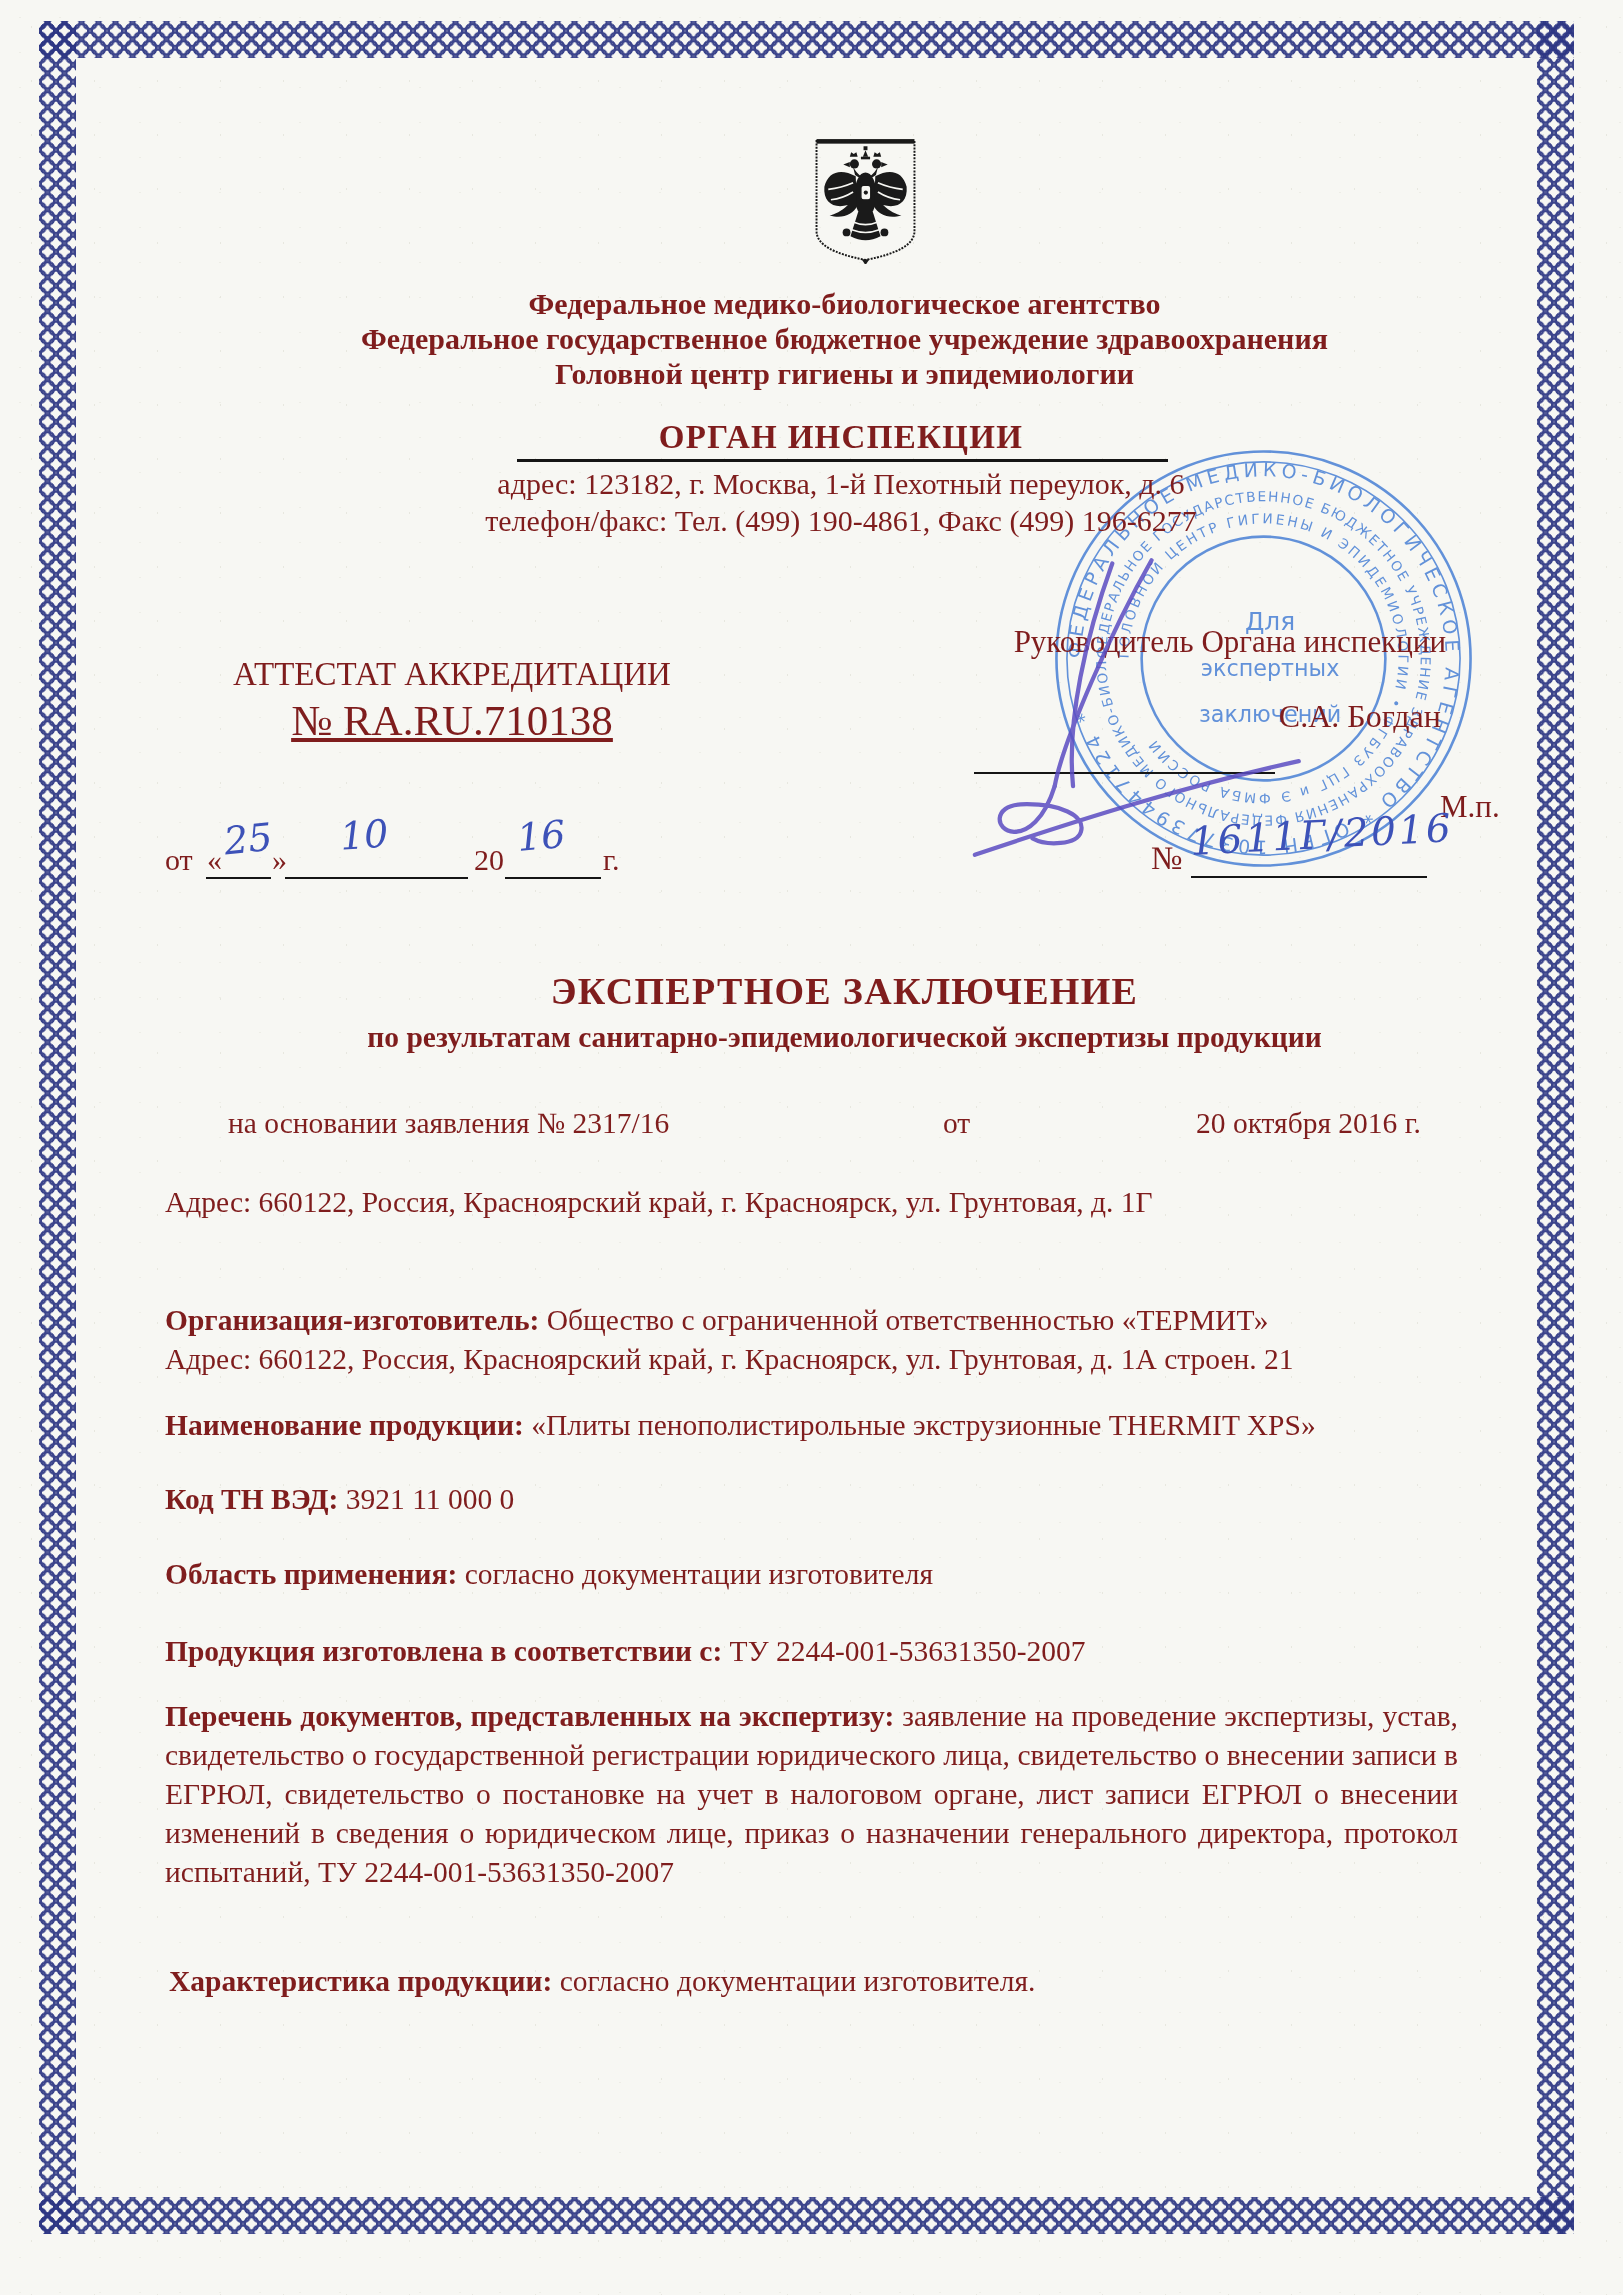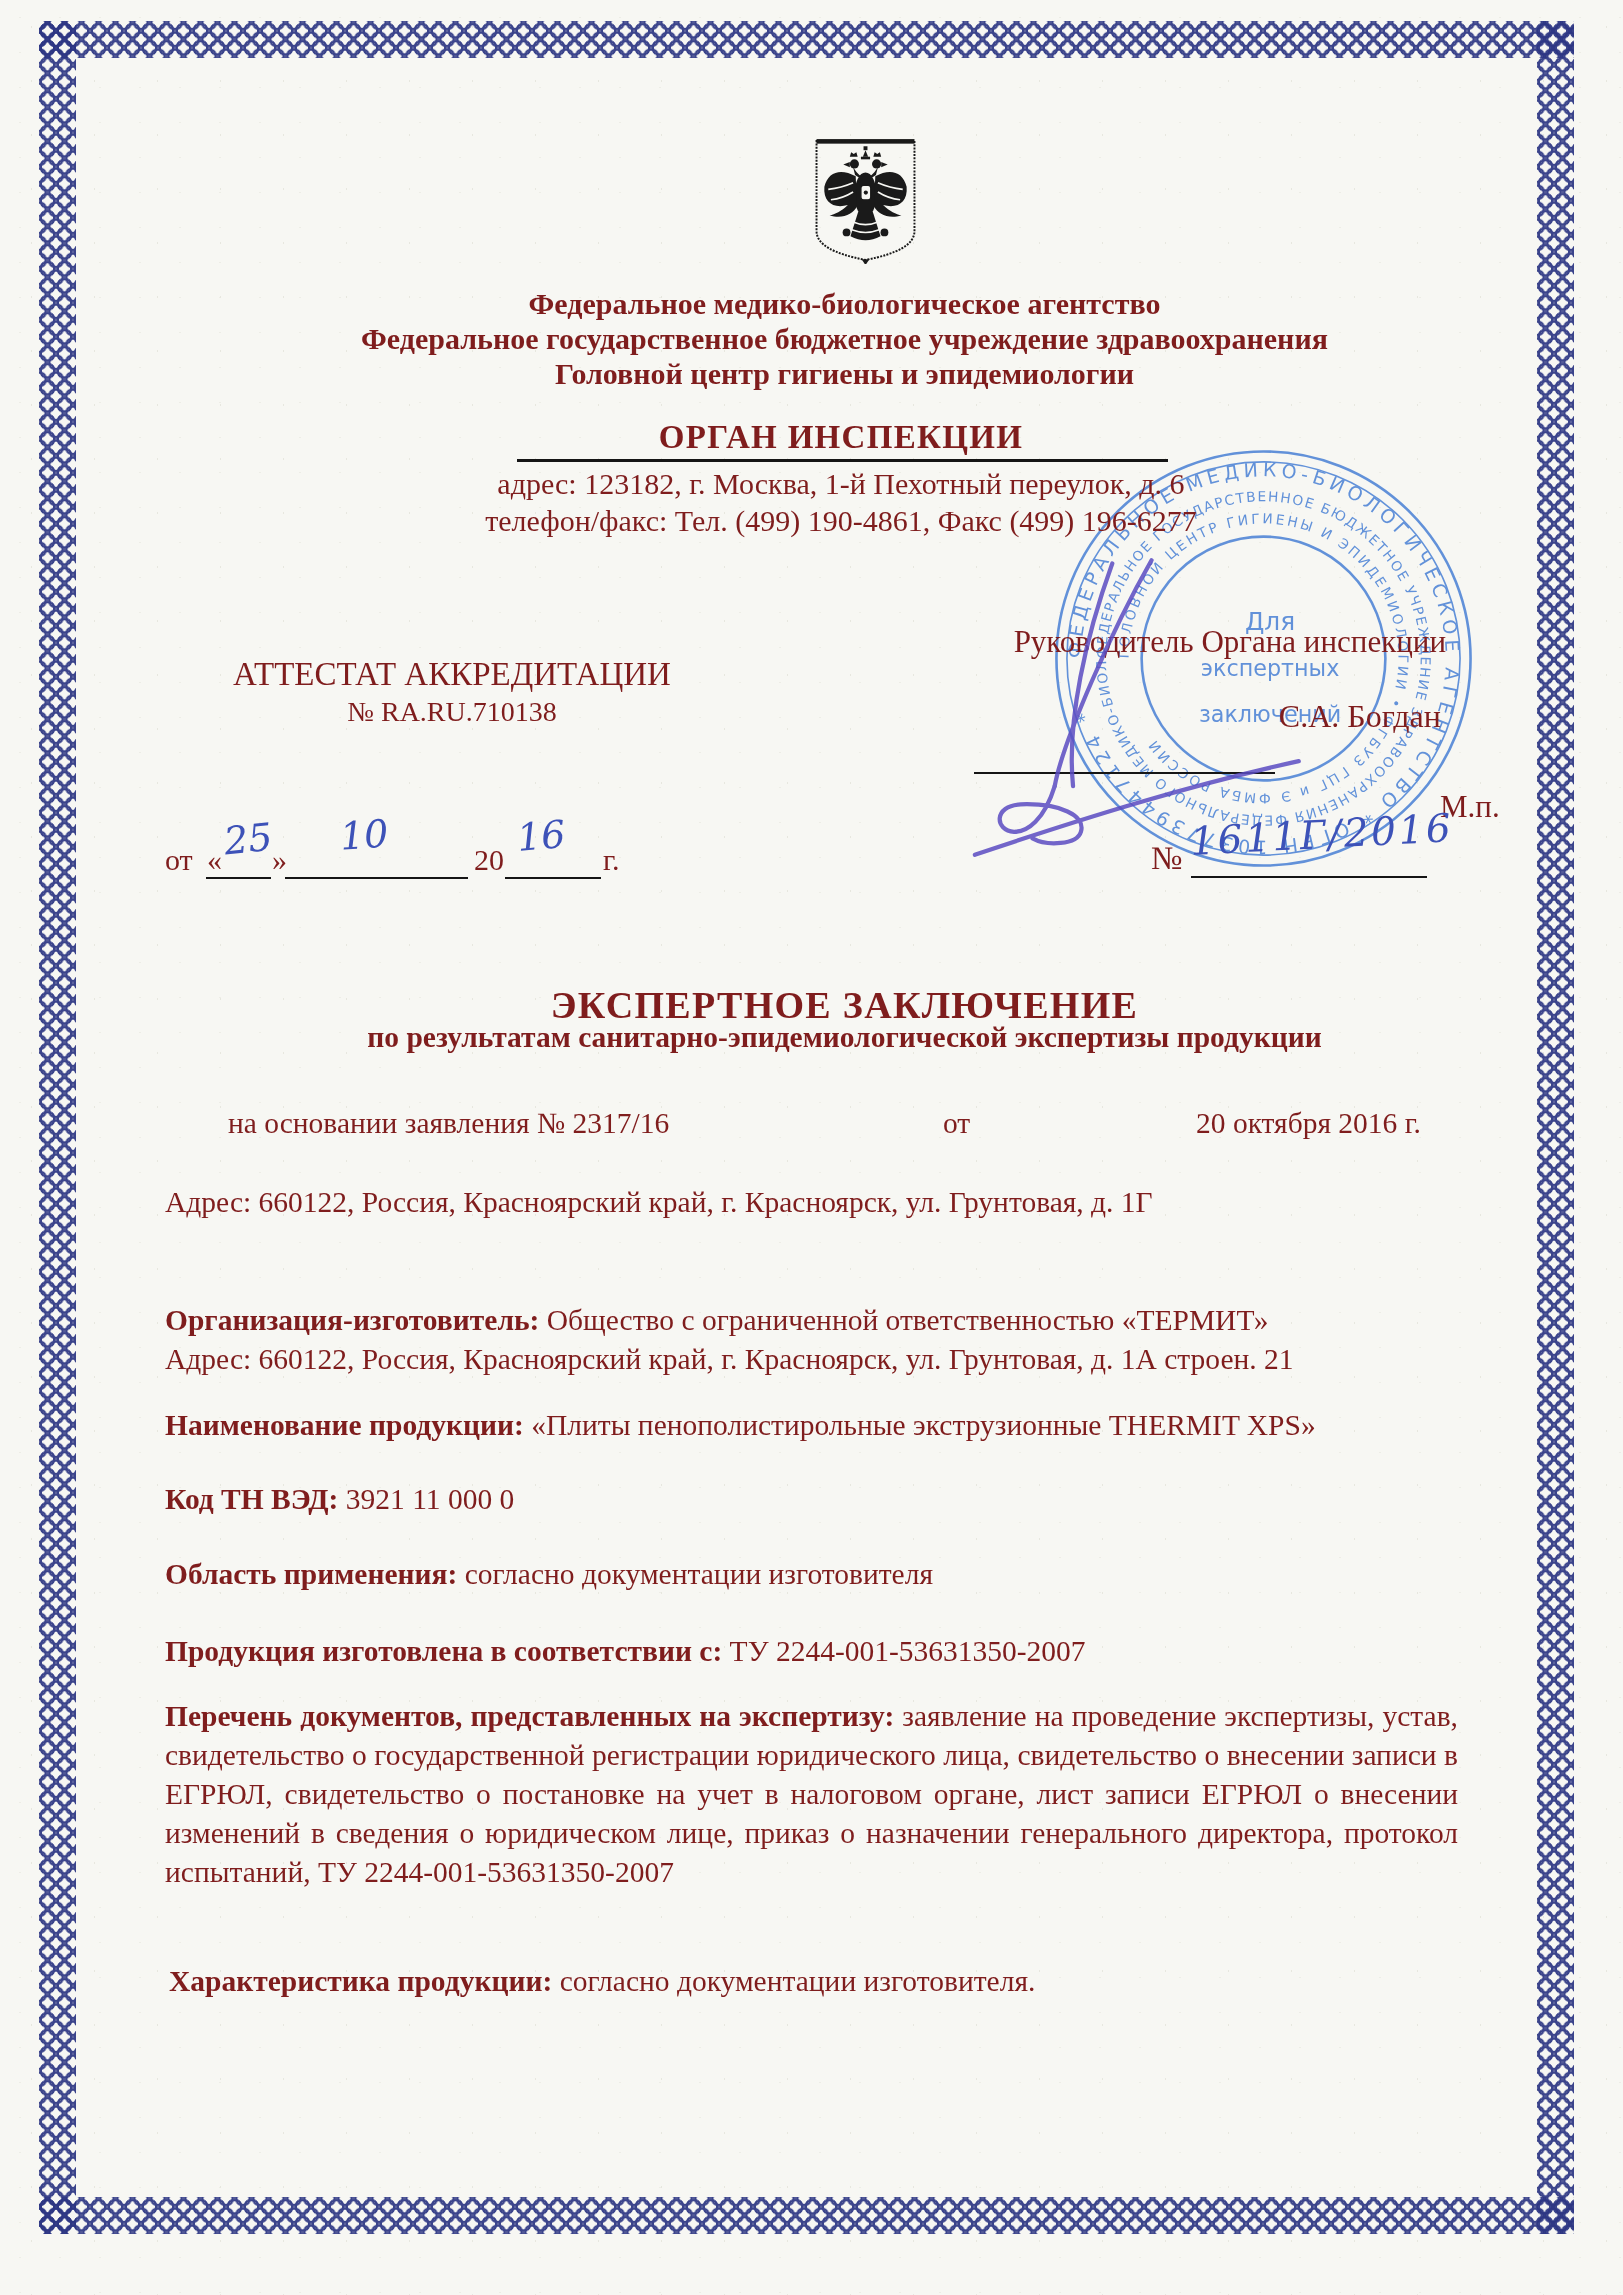--- a/index.html
+++ b/index.html
@@ -99,21 +99,21 @@
 <div class="abs t b center" style="left:131px;top:287px;width:1427px;font-size:30px;z-index:2;">Федеральное медико-биологическое агентство</div>
 <div class="abs t b center" style="left:131px;top:322px;width:1427px;font-size:30px;z-index:2;">Федеральное государственное бюджетное учреждение здравоохранения</div>
 <div class="abs t b center" style="left:131px;top:357px;width:1427px;font-size:30px;z-index:2;">Головной центр гигиены и эпидемиологии</div>
 
 <div class="abs t b center" style="left:131px;top:419px;width:1420px;font-size:33px;letter-spacing:1.3px;z-index:2;">ОРГАН ИНСПЕКЦИИ</div>
 <div class="ul" style="left:517px;top:459px;width:651px;border-top-width:3.3px;"></div>
 <div class="abs t center" style="left:131px;top:467px;width:1420px;font-size:30px;z-index:2;">адрес: 123182, г. Москва, 1-й Пехотный переулок, д. 6</div>
 <div class="abs t center" style="left:131px;top:504px;width:1420px;font-size:30px;z-index:2;">телефон/факс: Тел. (499) 190-4861, Факс (499) 196-6277</div>
 
 <div class="abs t center z5" style="left:190px;top:656px;width:524px;font-size:33px;">АТТЕСТАТ АККРЕДИТАЦИИ</div>
-<div class="abs t center z5" style="left:190px;top:696px;width:524px;font-size:28px;">№ RA.RU.710138</div>
+<div class="abs t center z5" style="left:190px;top:696px;width:524px;font-size:43px;text-decoration:underline;">№ RA.RU.710138</div>
 
 <div class="abs t z5" id="approval" style="left:916px;top:621px;width:530px;">
   <div style="font-size:31px;">Руководитель Органа инспекции</div>
   <div style="font-size:32px;margin-top:34px;margin-right:5.2px;">С.А. Богдан</div>
 </div>
 <div class="ul" style="left:974px;top:772px;width:301px;"></div>
 <div class="abs t z5" style="left:1440px;top:765px;font-size:31px;margin-top:24px;">М.п.</div>
 
 <svg class="abs" style="left:916px;top:524px;z-index:6;" width="458" height="367" viewBox="0 0 700 560">
   <g fill="none" stroke="#5b4cc2" stroke-width="6.5" stroke-linecap="round" opacity=".85">
@@ -133,21 +133,21 @@
 <span class="hw" style="left:340px;top:813px;font-size:38px;transform:rotate(-4deg);">10</span>
 <span class="abs t" style="left:474px;top:843px;font-size:30px;z-index:2;text-align:center;">20</span>
 <div class="ul" style="left:505px;top:877px;width:96px;border-top-width:2px;"></div>
 <span class="hw" style="left:517px;top:814px;font-size:38px;transform:rotate(-5deg);">16</span>
 <span class="abs t" style="left:603px;top:843px;font-size:30px;z-index:2;">г.</span>
 
 <span class="abs t" style="left:1151px;top:840px;font-size:33px;z-index:2;">№</span>
 <div class="ul" style="left:1191px;top:876px;width:236px;border-top-width:2px;"></div>
 <span class="hw" style="left:1190px;top:812px;font-size:39px;letter-spacing:2.6px;transform:rotate(-3deg);">1611Г/2016</span>
 
-<div class="abs t b center" style="left:131px;top:969px;width:1427px;font-size:38px;letter-spacing:1.3px;z-index:2;margin-top:14px;">ЭКСПЕРТНОЕ ЗАКЛЮЧЕНИЕ</div>
+<div class="abs t b center" style="left:131px;top:969px;width:1427px;font-size:38px;letter-spacing:1.3px;z-index:2;">ЭКСПЕРТНОЕ ЗАКЛЮЧЕНИЕ</div>
 <div class="abs t b center" style="left:131px;top:1021px;width:1427px;font-size:29.5px;z-index:2;">по результатам санитарно-эпидемиологической экспертизы продукции</div>
 
 <span class="abs t" style="left:228px;top:1107px;font-size:29.5px;z-index:2;">на основании заявления № 2317/16</span>
 <span class="abs t" style="left:943px;top:1107px;font-size:29.5px;z-index:2;">от</span>
 <span class="abs t" style="left:1196px;top:1107px;font-size:29.5px;z-index:2;">20 октября 2016 г.</span>
 
 <div class="abs t field-line" style="left:165px;top:1183px;width:1309px;font-size:29.5px;z-index:2;">
   <div>Адрес: 660122, Россия, Красноярский край, г. Красноярск, ул. Грунтовая, д. 1Г</div>
 </div>
 

